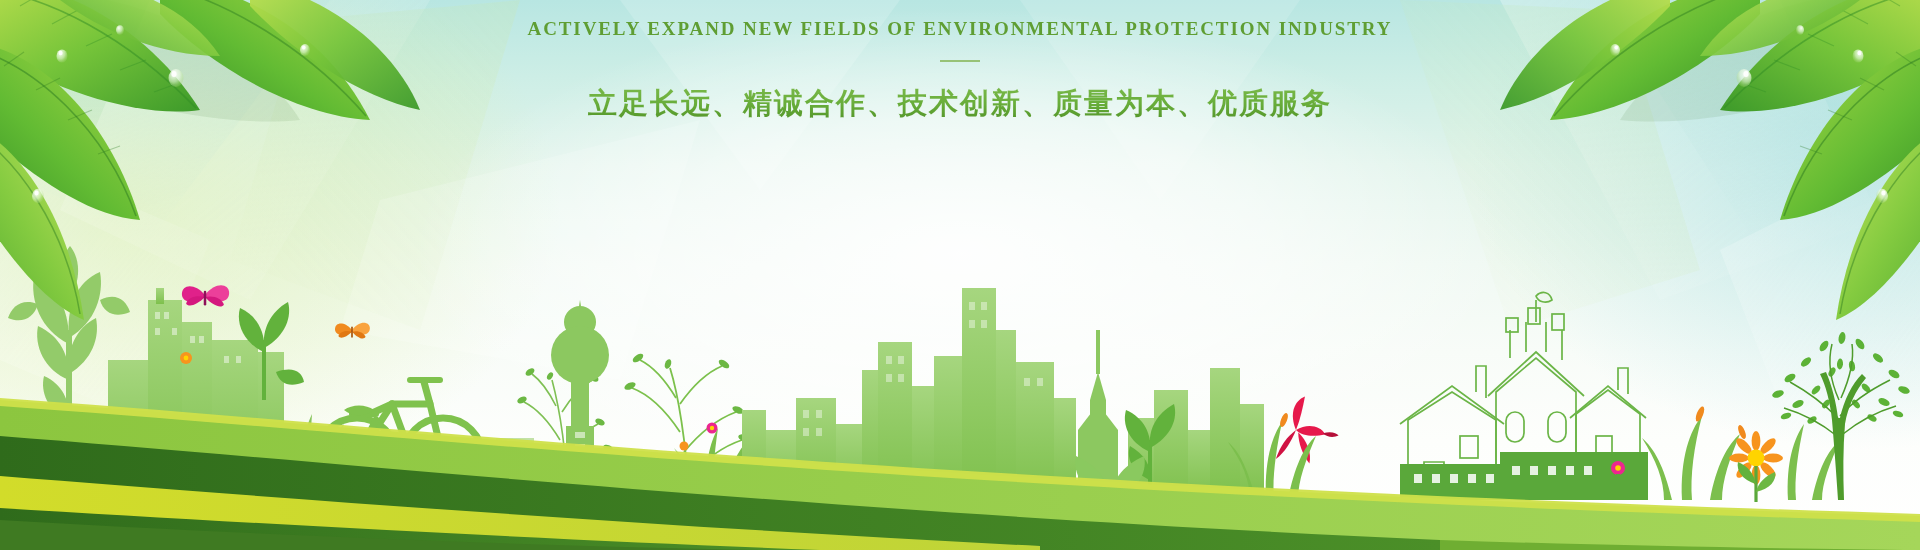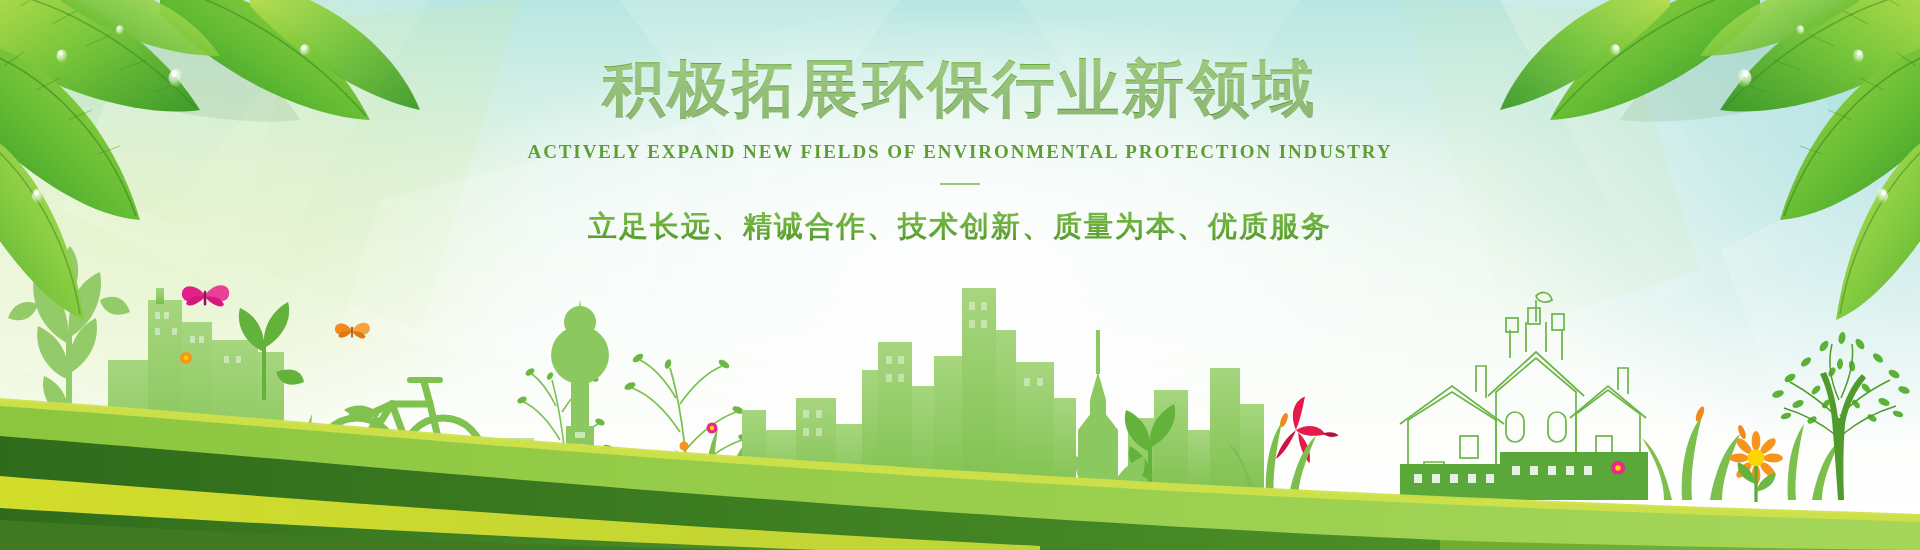--- a/index.html
+++ b/index.html
@@ -600,19 +600,18 @@
       <ellipse cx="60.6" cy="53" rx="2" ry="2.3" fill="#ffffff" opacity="0.9"></ellipse>
       <ellipse cx="38" cy="196" rx="6" ry="7.2" fill="url(#drop)"></ellipse>
       <ellipse cx="36.6" cy="193" rx="2.1" ry="2.4" fill="#ffffff" opacity="0.9"></ellipse>
       <ellipse cx="305" cy="50" rx="5" ry="6" fill="url(#drop)"></ellipse>
       <ellipse cx="303.8" cy="47.5" rx="1.8" ry="2.1" fill="#ffffff" opacity="0.9"></ellipse>
       <ellipse cx="120" cy="30" rx="4" ry="4.8" fill="url(#drop)"></ellipse>
     </g>
   </svg>
 
   <div id="text-block">
-    <h1 id="main-title">积极拓展环保行业新领域</h1>
     <p id="sub-title">ACTIVELY EXPAND NEW FIELDS OF ENVIRONMENTAL PROTECTION INDUSTRY</p>
     <hr id="divider">
     <p id="slogan">立足长远、精诚合作、技术创新、质量为本、优质服务</p>
   </div>
 
 </div>
 
 </body></html>

